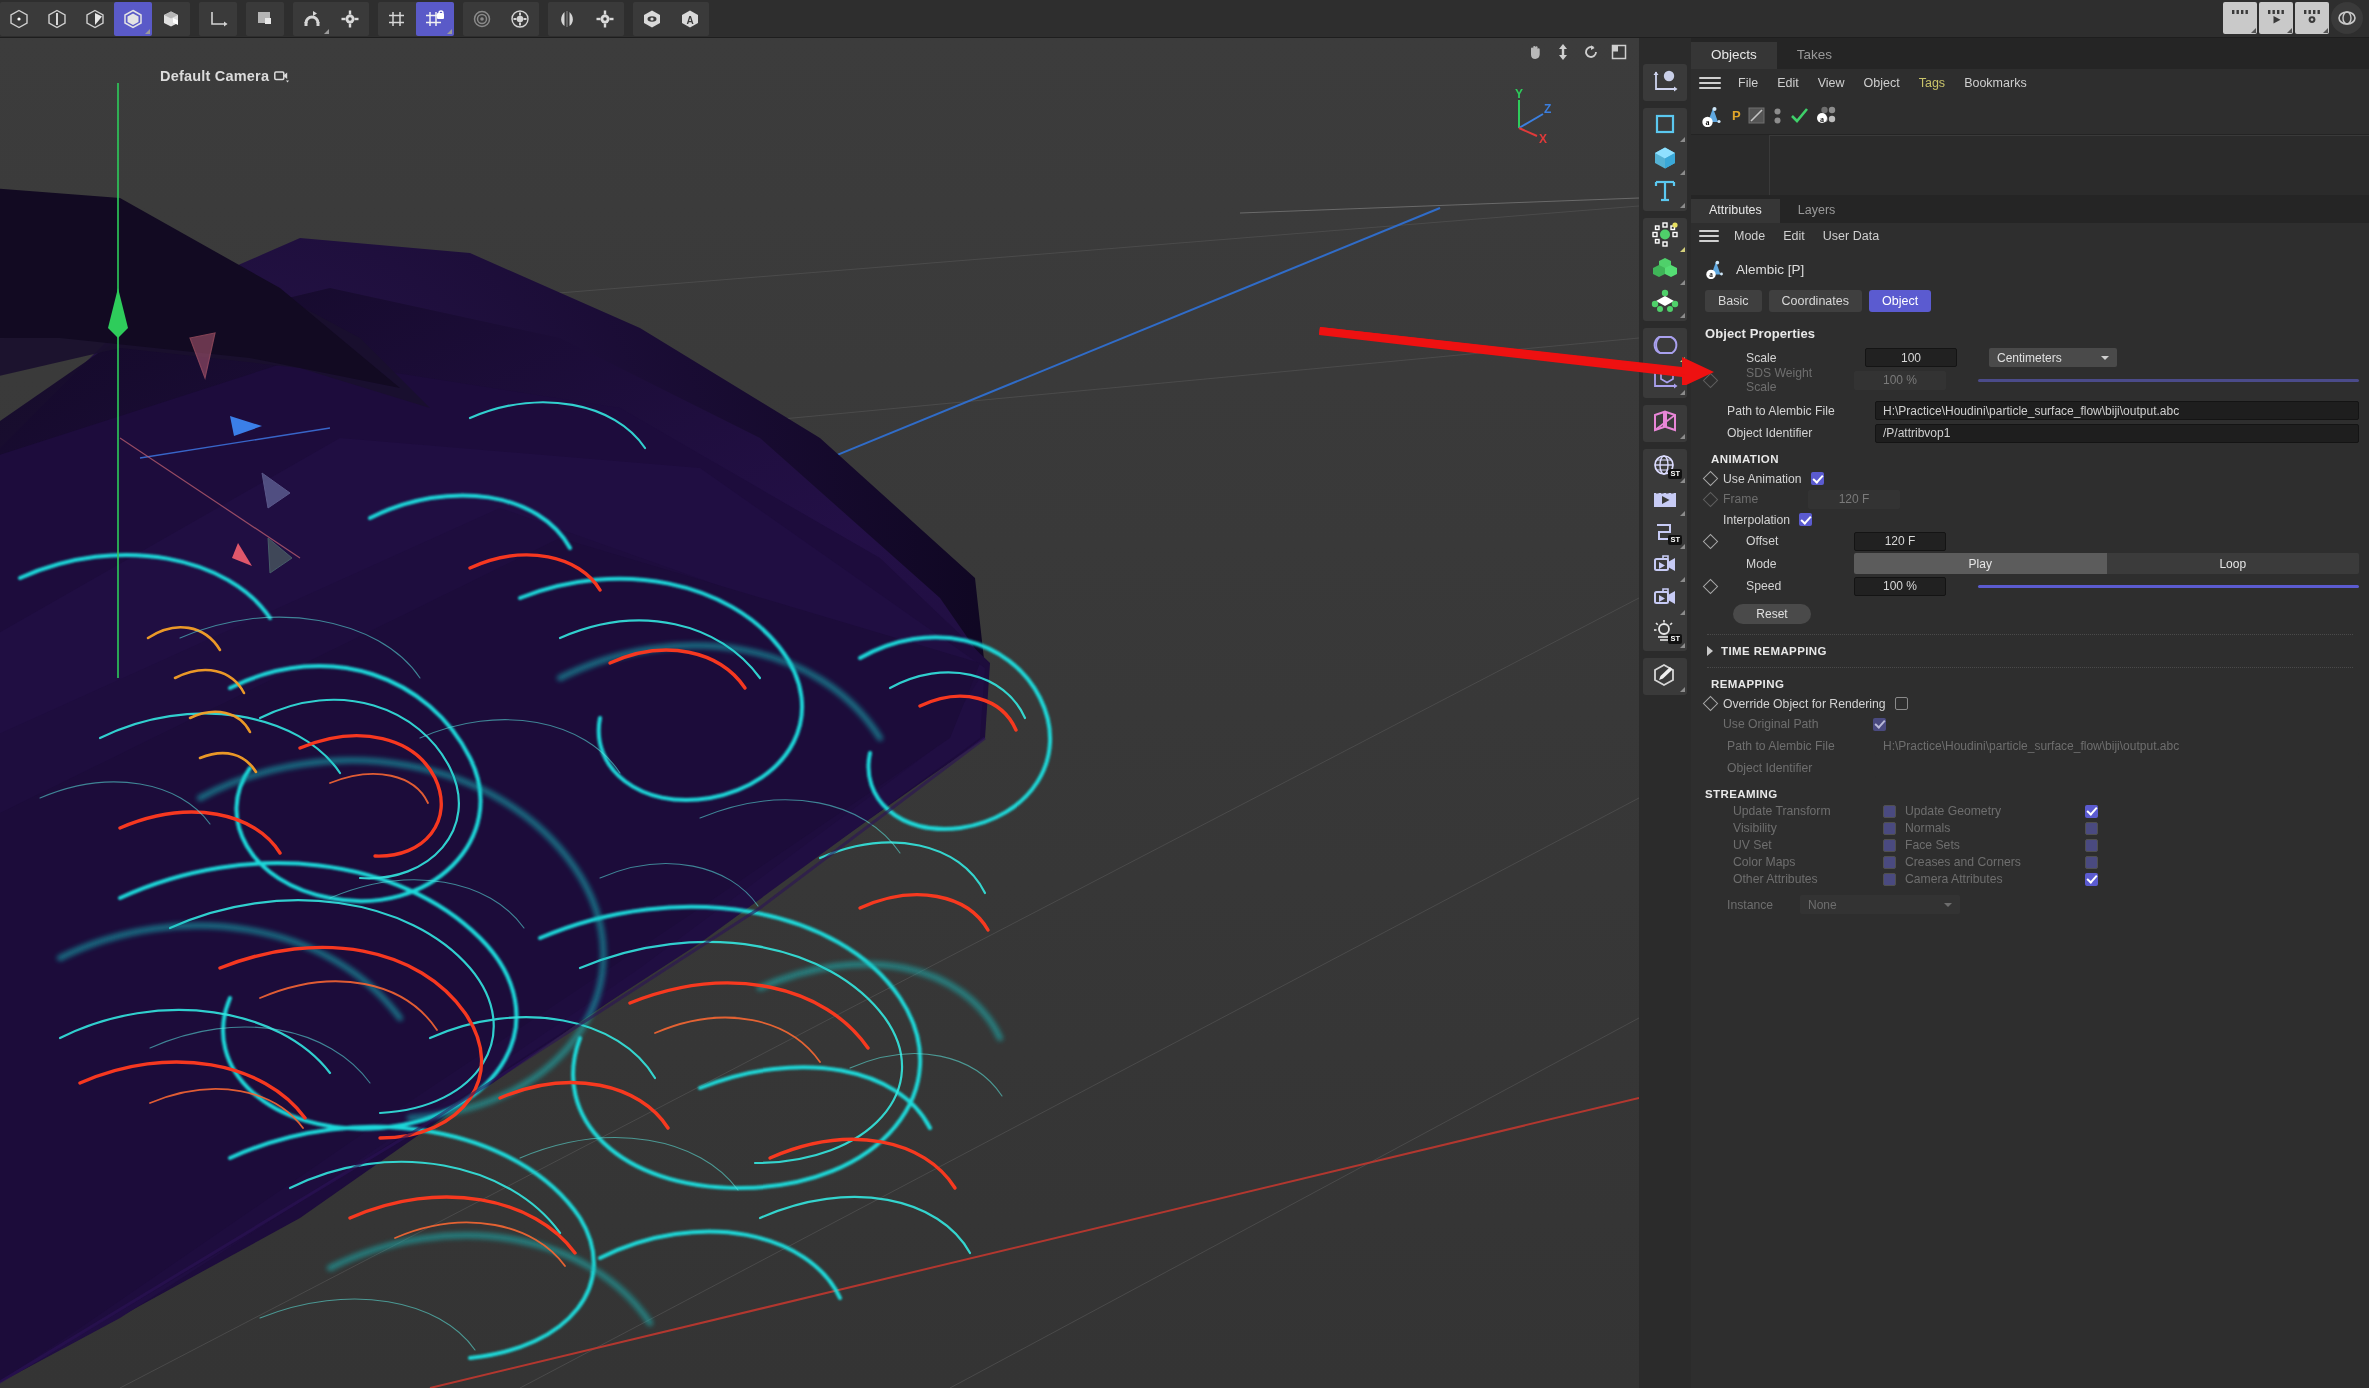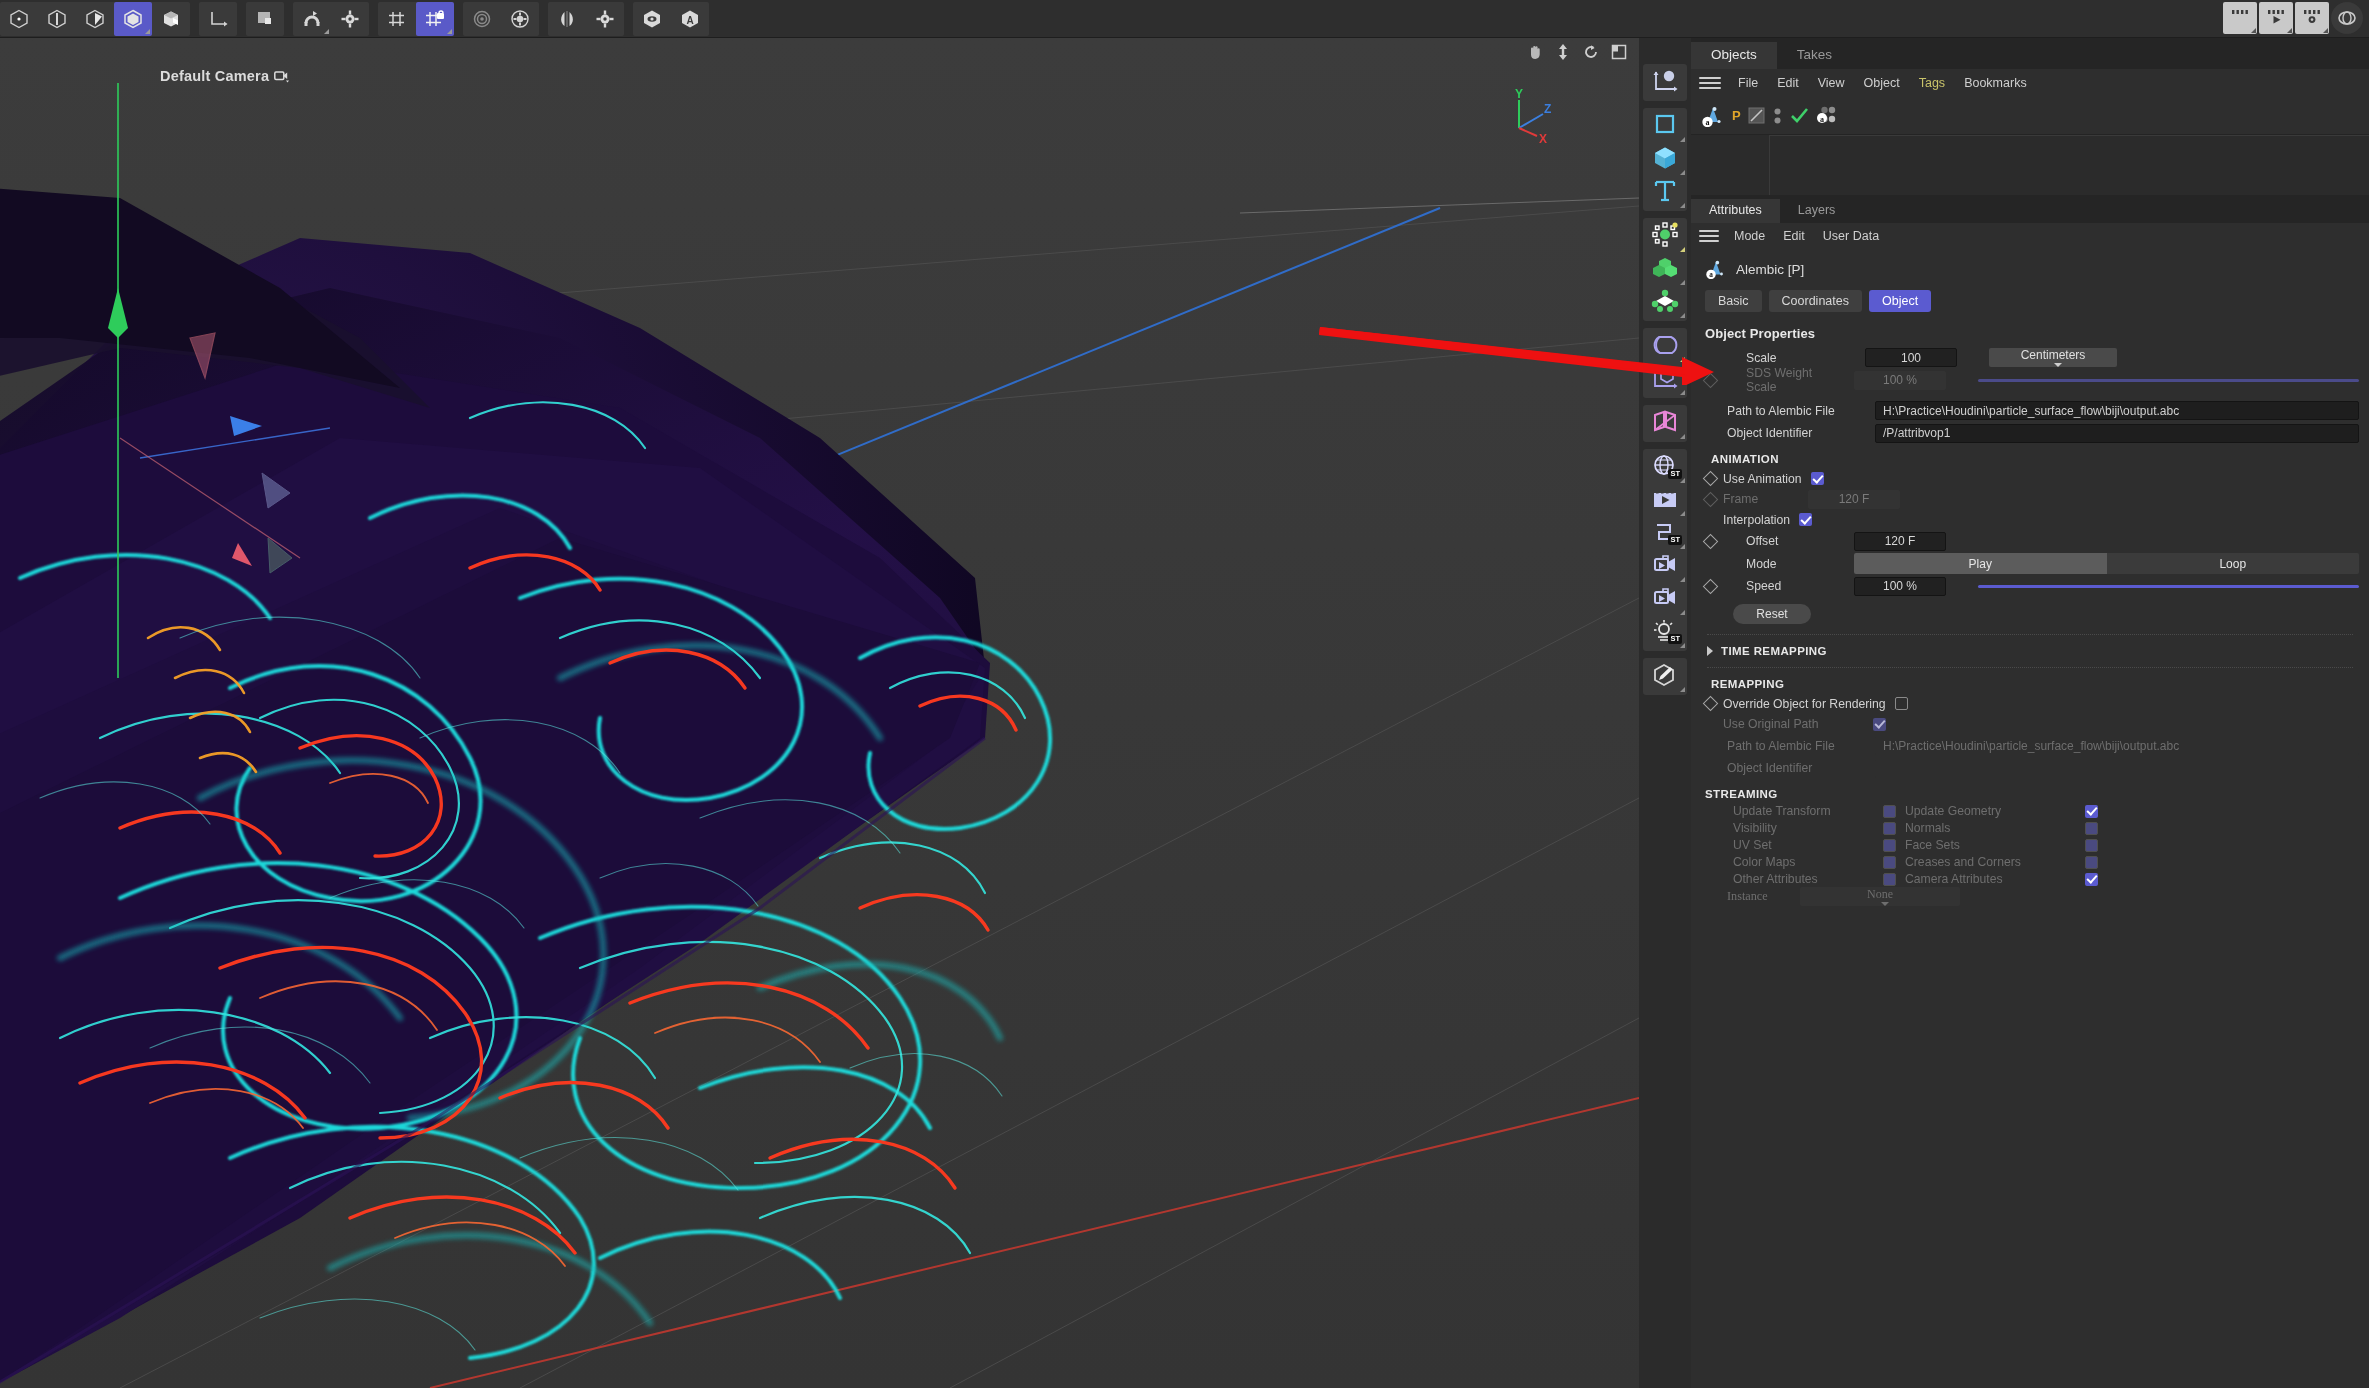--- a/index.html
+++ b/index.html
@@ -114,21 +114,21 @@
   .lbl { font-size: 12.2px; color: #d3d3d3; }
   .lbl.dim { color: #6e6e6e; }
 
   .numfield { background: #212121; border: 1px solid #141414; border-radius: 2px; height: 19px;
     display:flex; align-items:center; justify-content:center; font-size: 12px; color: #d8d8d8; }
   .numfield.dim { background: #333; border-color:#333; color: #7a7a7a; }
   .txtfield { background: #1e1e1e; border: 1px solid #141414; border-radius: 2px; height: 19px;
     display:flex; align-items:center; padding-left: 7px; font-size: 12px; color: #d0d0d0; overflow:hidden; white-space:nowrap;}
   .txtfield.dim { background: #2e2e2e; border-color:#2e2e2e; color: #6e6e6e; }
   .dropdown { background: #4a4a4a; border-radius: 2px; height: 19px; display: flex; align-items:center;
-     padding: 0 8px; font-size: 12px; color: #e0e0e0; justify-content: space-between; cursor:pointer;flex-direction:column;}
+     padding: 0 8px; font-size: 12px; color: #e0e0e0; justify-content: space-between; cursor:pointer;}
   .dropdown.dim { background: #333; color: #6e6e6e; }
   .caret { width:0;height:0;border-left:4.5px solid transparent;border-right:4.5px solid transparent;
      border-top:4.5px solid #cfcfcf; margin-left: 10px;}
   .caret.dim { border-top-color:#6e6e6e; }
 
   .slider { flex: 1; height: 19px; position: relative; }
   .slider .bar { position:absolute; left:0; right:0; top: 8px; height: 3px; background:#5b5bd0; border-radius:2px;}
   .slider.dim .bar { background: #4b4b8a; }
 
   .chk { width: 13px; height: 13px; border-radius: 2px; background: #5b5bd0; position: relative; cursor:pointer; }
@@ -1002,21 +1002,21 @@
             <span class="lbl dim">Color Maps</span>
             <div class="chk off dim"></div>
             <span class="lbl dim">Creases and Corners</span>
             <div class="chk off dim"></div>
             <span class="lbl dim">Other Attributes</span>
             <div class="chk off dim"></div>
             <span class="lbl dim">Camera Attributes</span>
             <div class="chk on"></div>
           </div>
 
-        <div class="row tall" style="font-family:Liberation Serif, serif;">
+        <div class="row tall" style="margin-top:8px;">
           <span class="lbl dim" style="margin-left:36px;width:50px;">Instance</span>
           <div class="dropdown dim" style="width:160px;">
             <span>None</span>
             <span class="caret dim"></span>
           </div>
         </div>
 
       </div>
     </div>
   </div>

